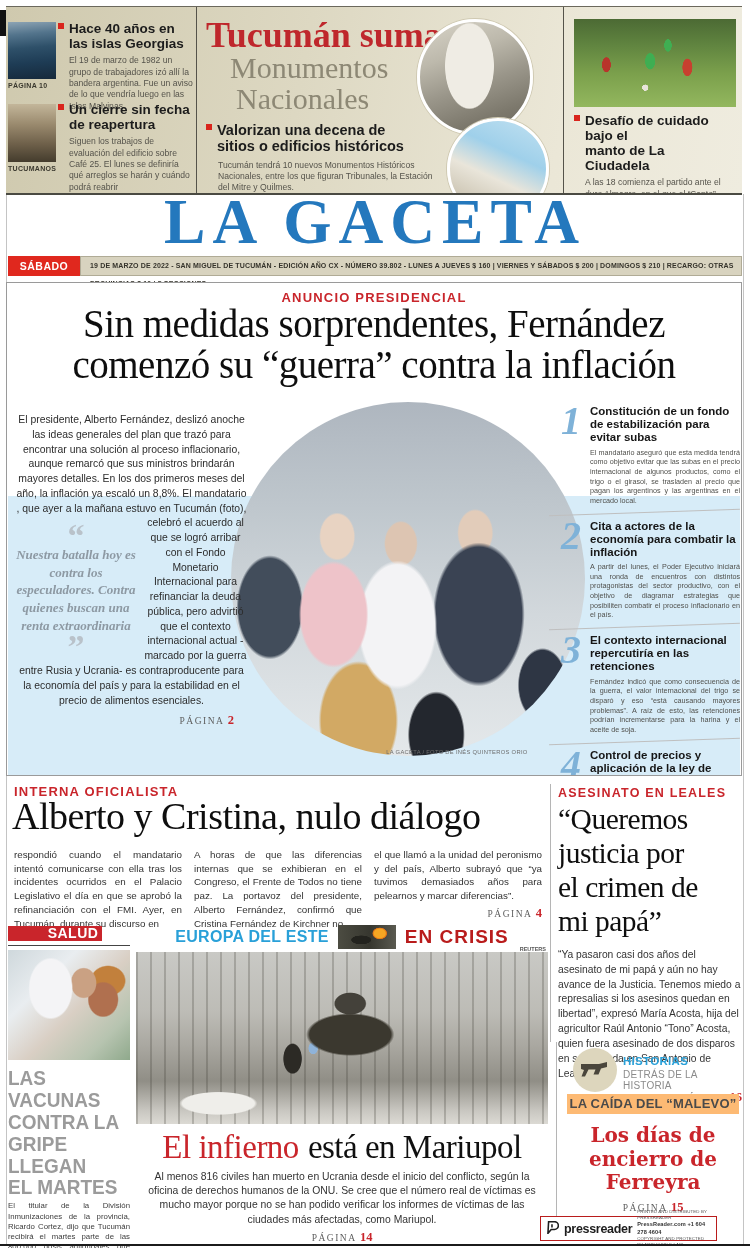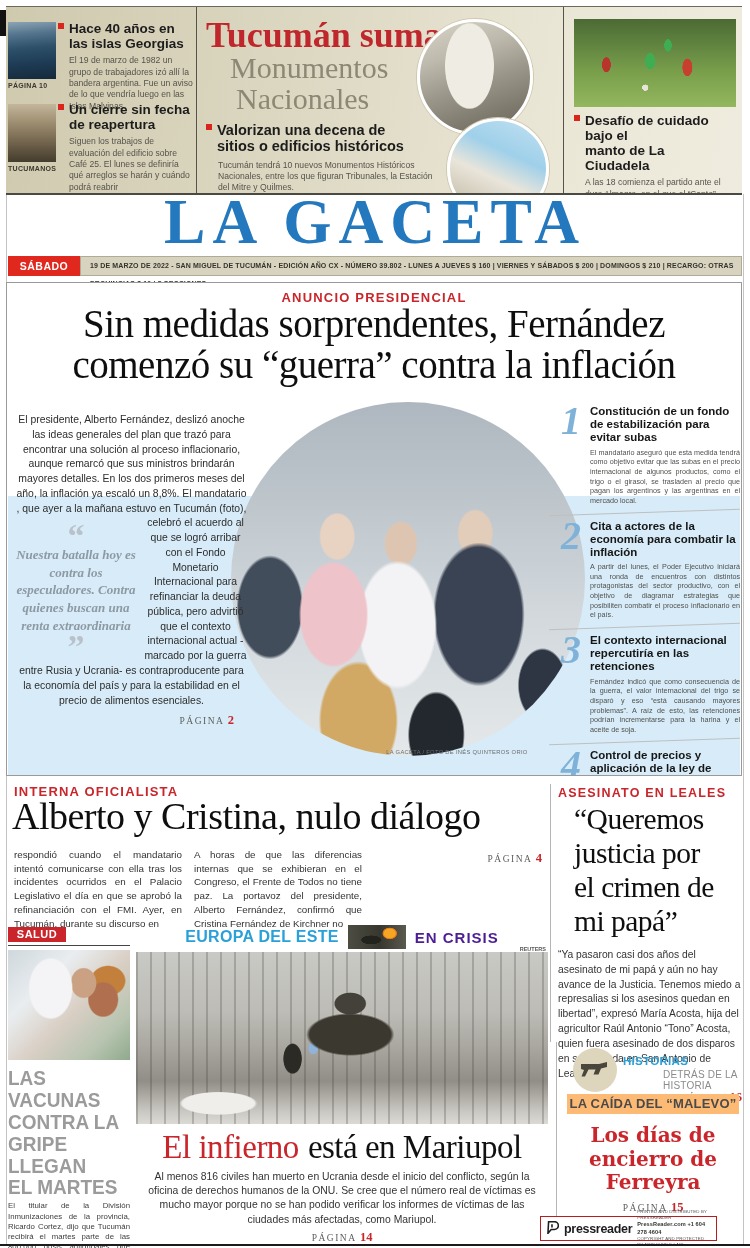--- a/index.html
+++ b/index.html
@@ -89,66 +89,66 @@
   .b2-kicker{left:14px;top:784px;}
   .b2-headline{left:12px;top:797px;width:530px;font-family:"Liberation Serif",serif;font-size:38px;
     line-height:1;color:#0e0e0e;letter-spacing:-.5px;}
   .b2-cols{left:14px;top:848px;width:528px;display:flex;gap:12px;}
   .b2-col{flex:1;font-size:9.8px;line-height:1.4;color:#333;text-align:justify;}
   .b2-pageref{display:block;text-align:right;margin-top:2px;}
   .vrule2{left:550px;top:784px;width:1px;height:258px;background:#b5b5b5;}
 
   .leales{left:558px;top:786px;width:184px;}
   .leales-headline{font-family:"Liberation Serif",serif;font-size:29.5px;line-height:1.15;color:#0e0e0e;
-    white-space:pre-line;margin-top:3px;letter-spacing:-.5px;margin-left:16px;}
+    white-space:pre-line;margin-top:3px;letter-spacing:-.5px;}
   .leales-body{font-size:10.3px;line-height:1.45;color:#333;margin-top:9px;}
   .leales-pageref{display:block;text-align:right;margin-top:8px;}
 
   
   .salud{left:8px;top:924px;width:122px;}
   .salud-head{border-bottom:1px solid #444;padding-bottom:3px;}
-  .salud-box{display:inline-block;width:58px;height:15px;background:#c9252b;color:#fff;font-size:11px;
-    font-weight:bold;text-align:center;line-height:15px;letter-spacing:.5px;}
+  .salud-box{display:inline-block;width:58px;height:15px;background:#c9252b;color:#fff;font-size:14px;
+    font-weight:bold;text-align:center;line-height:15px;letter-spacing:.5px;padding-left:36px;}
   .photo-vacuna{width:122px;height:110px;margin-top:4px;background:
     radial-gradient(36px 50px at 35% 35%,#f4f4f6 0 58%,transparent 62%),
     radial-gradient(22px 26px at 62% 30%,#caa183 0 55%,transparent 60%),
     radial-gradient(26px 30px at 78% 45%,#b0704f 0 55%,transparent 60%),
     radial-gradient(30px 26px at 82% 28%,#c2803c 0 55%,transparent 60%),
     linear-gradient(135deg,#cfd8dc 0%,#e9edf0 30%,#d9cfc4 55%,#b7c4b0 80%,#8fa98c 100%);}
   .salud-headline{margin-top:8px;font-size:19px;line-height:1.1;font-weight:bold;color:#9b9b9b;white-space:pre-line;transform:scaleY(1.05);transform-origin:top left;}
   .salud-body{margin-top:8px;font-size:7.8px;line-height:1.32;color:#3c3c3c;text-align:justify;}
 
   .mariupol{left:136px;top:924px;width:412px;}
   .mar-banner{display:flex;align-items:center;justify-content:center;gap:9px;height:26px;position:relative;}
   .mar-left{font-size:16px;font-weight:bold;color:#29a0d8;letter-spacing:.3px;}
   .mar-thumb{width:58px;height:24px;background:
     radial-gradient(10px 8px at 72% 35%,#f6a623 0 55%,#d96a15 70%,transparent 75%),
     radial-gradient(16px 7px at 40% 62%,#23231e 0 60%,transparent 65%),
     linear-gradient(90deg,#4c4c42 0%,#37372f 55%,#5a5a50 100%);}
-  .mar-right{font-size:15px;font-weight:bold;color:#4c1d95;letter-spacing:1px;}
+  .mar-right{font-size:19px;font-weight:bold;color:#b91c1c;letter-spacing:1px;}
   .mar-credit{position:absolute;right:2px;bottom:-2px;font-size:5.5px;font-weight:bold;color:#555;}
   .photo-tank{width:412px;height:172px;margin-top:2px;background:
     radial-gradient(70px 34px at 52% 48%,#3b382f 0 58%,transparent 63%),
     radial-gradient(26px 18px at 52% 30%,#44413a 0 58%,transparent 63%),
     radial-gradient(60px 18px at 20% 88%,#efeeea 0 60%,transparent 65%),
     radial-gradient(16px 26px at 38% 62%,#2c2a25 0 55%,transparent 60%),
     radial-gradient(8px 10px at 43% 56%,#8fb3d9 0 55%,transparent 62%),
     repeating-linear-gradient(90deg,rgba(60,58,50,.25) 0 2px,transparent 2px 14px),
     linear-gradient(180deg,#c9c9c5 0%,#bdbcb6 35%,#a9a7a0 55%,#908e86 75%,#c8c6c0 92%,#dcdad4 100%);}
   .mar-headline{margin-top:6px;text-align:center;font-family:"Liberation Serif",serif;font-size:33px;line-height:1.05;letter-spacing:-.5px;}
   .mar-red{color:#c9252b;}
   .mar-black{color:#101010;margin-left:9px;}
   .mar-body{margin:5px auto 0;width:398px;font-size:10.4px;line-height:1.38;color:#333;text-align:center;}
   .mar-pageref{display:block;text-align:center;margin-top:3px;}
 
   .historias{left:556px;top:1042px;width:186px;border-left:1px solid #b5b5b5;padding-left:0;}
   .hist-icon{position:absolute;left:16px;top:6px;width:44px;height:44px;border-radius:50%;
     background:#ddd6bd;display:flex;align-items:center;justify-content:center;}
   .hist-brand1{position:absolute;left:66px;top:13px;font-size:11.5px;font-weight:bold;color:#29a0d8;letter-spacing:.3px;}
-  .hist-brand2{position:absolute;left:66px;top:27px;font-size:10px;color:#8b8b8b;letter-spacing:.2px;margin-left:40px;}
+  .hist-brand2{position:absolute;left:66px;top:27px;font-size:10px;color:#8b8b8b;letter-spacing:.2px;}
   .hist-bar{position:absolute;left:10px;top:52px;width:172px;height:20px;background:#fdba74;
     font-size:13px;font-weight:bold;color:#4a4a4a;text-align:center;line-height:20px;letter-spacing:.2px;}
   .hist-headline{position:absolute;left:10px;top:82px;width:172px;text-align:center;
     font-family:"DejaVu Serif","Liberation Serif",serif;font-weight:bold;font-size:20px;line-height:1.18;
     color:#c9252b;white-space:pre-line;}
   .hist-pageref{position:absolute;left:10px;top:158px;width:172px;text-align:center;}
 
   .pr-box{left:540px;top:1216px;width:177px;height:25px;border:1px solid #b91c1c;background:#fff;
     box-sizing:border-box;display:flex;align-items:center;padding:2px 5px;gap:5px;}
   .pr-brand{font-size:12.5px;font-weight:bold;color:#1d1d1d;letter-spacing:-.3px;}
@@ -263,20 +263,21 @@
 
     </div>
   </div>
 
   <div class="abs kicker b2-kicker">INTERNA OFICIALISTA</div>
   <div class="abs b2-headline">Alberto y Cristina, nulo diálogo</div>
   <div class="abs b2-cols">
     <div class="b2-col">respondió cuando el mandatario intentó comunicarse con ella tras los incidentes ocurridos en el Palacio Legislativo el día en que se aprobó la refinanciación con el FMI. Ayer, en Tucumán, durante su discurso en</div>
     <div class="b2-col">A horas de que las diferencias internas que se exhibieran en el Congreso, el Frente de Todos no tiene paz. La portavoz del presidente, Alberto Fernández, confirmó que Cristina Fernández de Kirchner no</div>
     <div class="b2-col">
+      <span>el que llamó a la unidad del peronismo y del país, Alberto subrayó que “ya tuvimos demasiados años para pelearnos y marcar diferencias”.</span>
       <span class="pageref b2-pageref"><span>PÁGINA</span> <b>4</b></span>
     </div>
   </div>
   <div class="abs vrule2"></div>
 
   <div class="abs leales">
     <div class="kicker" style="font-size:12.5px;">ASESINATO EN LEALES</div>
     <div class="leales-headline">“Queremos
 justicia por
 el crimen de

